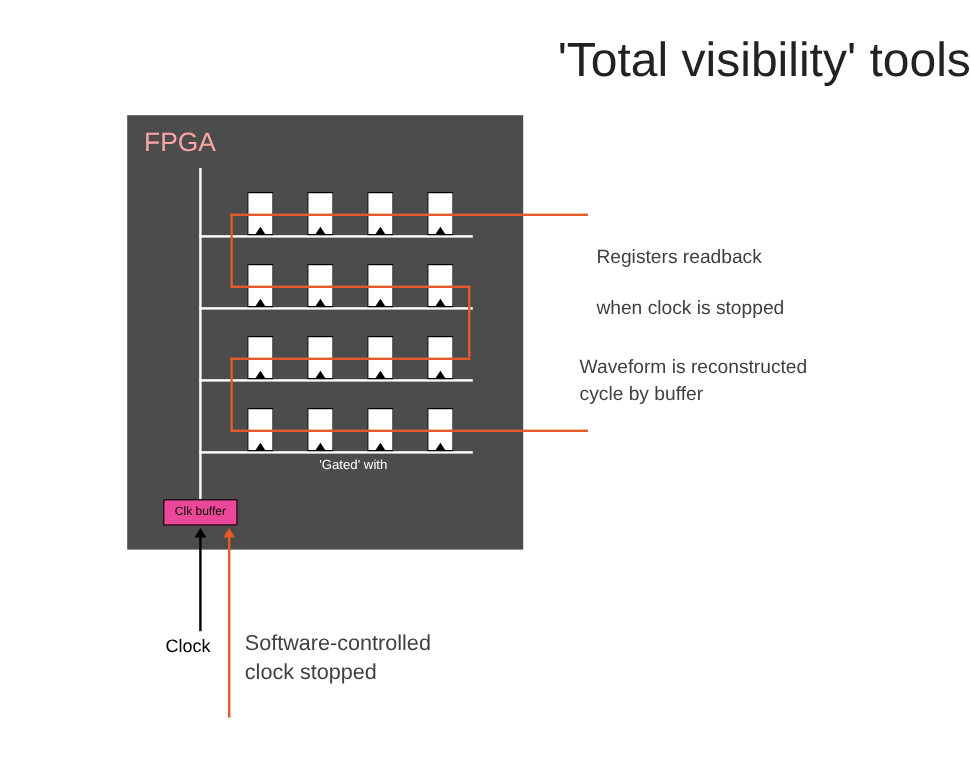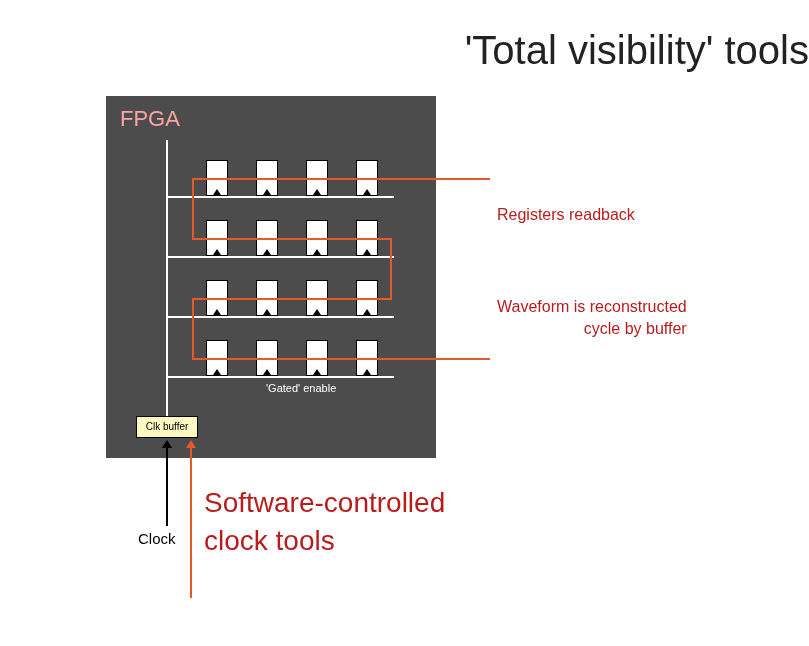--- a/index.html
+++ b/index.html
@@ -36,21 +36,21 @@
     font-size: 22px;
     font-weight: 400;
   }
   .gated-label {
     position: absolute;
     color: #fff;
     font-size: 11px;
   }
   .clk-buffer {
     position: absolute;
-    background: #fef9c3;
+    background: #ec4899;
     border: 1px solid #000;
     text-align: center;
     font-size: 10px;
     color: #000;
     line-height: 20px;
     width: 62px;
     height: 22px;
   }
   .hline {
     position: absolute;
@@ -73,21 +73,21 @@
     content: "";
     position: absolute;
     bottom: 0;
     left: 50%;
     transform: translateX(-50%);
     width: 0; height: 0;
     border-left: 4px solid transparent;
     border-right: 4px solid transparent;
     border-bottom: 6px solid #000;
   }
-  .orange { color: #b91c1c; }
+  .orange { color: #404040; }
   .orange-line { position: absolute; background: #e55a2b; }
   .black-line { position: absolute; background: #000; }
   .annot {
     position: absolute;
     font-size: 16px;
     line-height: 1.35;
   }
   .label-black {
     position: absolute;
     font-size: 15px;
@@ -136,21 +136,21 @@
   <div class="reg" style="left:100px; top:184px;"></div>
   <div class="reg" style="left:150px; top:184px;"></div>
   <div class="reg" style="left:200px; top:184px;"></div>
   <div class="reg" style="left:250px; top:184px;"></div>
 
   <div class="reg" style="left:100px; top:244px;"></div>
   <div class="reg" style="left:150px; top:244px;"></div>
   <div class="reg" style="left:200px; top:244px;"></div>
   <div class="reg" style="left:250px; top:244px;"></div>
 
-  <div class="gated-label" style="left:160px; top:286px;">'Gated' enable</div>
+  <div class="gated-label" style="left:160px; top:286px;">'Gated' with</div>
 
   <div class="clk-buffer" style="left:30px; top:320px;">Clk buffer</div>
 </div>
 
 <div class="orange-line" style="left:192px; top:178px; width:298px; height:2px;"></div>
 
 <div class="orange-line" style="left:192px; top:178px; width:2px; height:60px;"></div>
 
 <div class="orange-line" style="left:192px; top:238px; width:200px; height:2px;"></div>
 
@@ -158,28 +158,29 @@
 
 <div class="orange-line" style="left:192px; top:298px; width:200px; height:2px;"></div>
 
 <div class="orange-line" style="left:192px; top:298px; width:2px; height:60px;"></div>
 
 <div class="orange-line" style="left:192px; top:358px; width:298px; height:2px;"></div>
 
 <div class="annot orange" style="left:497px; top:204px;">
   <span>Registers readback</span><br>
   <br>
+  <span>when clock is stopped</span>
 </div>
-<div class="annot orange" style="left:497px; top:296px;text-align:right;">
+<div class="annot orange" style="left:483px; top:296px;">
   <span>Waveform is reconstructed</span><br>
   <span>cycle by buffer</span>
 </div>
 
 <div class="black-line" style="left:166px; top:446px; width:2px; height:80px;"></div>
 <div class="arrowhead-up-black" style="left:162px; top:440px;"></div>
 <div class="label-black" style="left:138px; top:530px;">Clock</div>
 
 <div class="orange-line" style="left:190px; top:446px; width:2px; height:152px;"></div>
 <div class="arrowhead-up-orange" style="left:186px; top:440px;"></div>
-<div class="annot orange" style="left:204px; top:484px; font-size:28px;">
+<div class="annot orange" style="left:204px; top:524px; font-size:18px;">
   <span>Software-controlled</span><br>
-  <span>clock tools</span>
+  <span>clock stopped</span>
 </div>
 
 </body></html>

